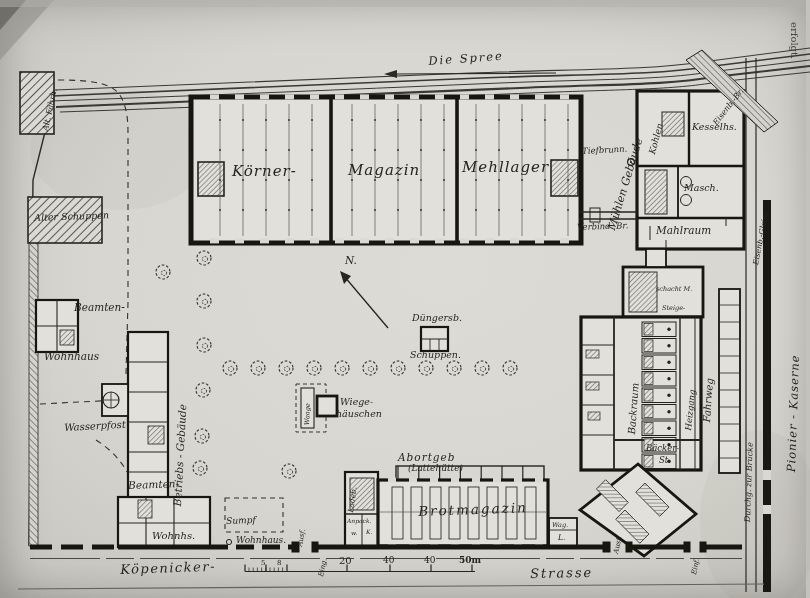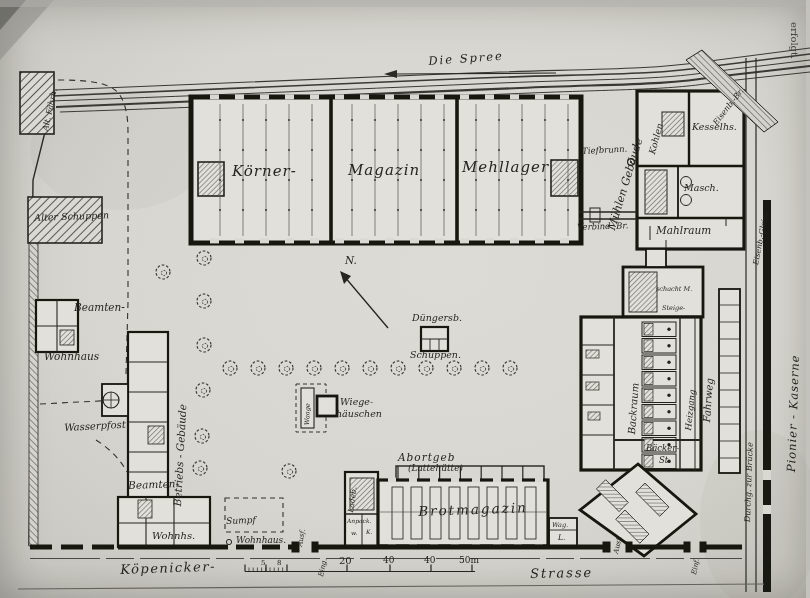--- a/index.html
+++ b/index.html
@@ -523,15 +523,15 @@
 <div class="lb" style="left:297px;top:546px;font-size:7px;transform:rotate(-80deg);">Ausf.</div>
 <div class="lb" style="left:318px;top:576px;font-size:7px;transform:rotate(-78deg);">Eing.</div>
 <div class="lb" style="left:613px;top:553px;font-size:7px;transform:rotate(-78deg);">Ausf.</div>
 <div class="lb" style="left:691px;top:574px;font-size:7px;transform:rotate(-78deg);">Einf.</div>
 
 <div class="lb roman" style="left:261px;top:560px;font-size:7px;">5</div>
 <div class="lb roman" style="left:277px;top:560px;font-size:7px;">8</div>
 <div class="lb roman" style="left:339px;top:556px;font-size:10px;">20</div>
 <div class="lb roman" style="left:383px;top:556px;font-size:9px;">40</div>
 <div class="lb roman" style="left:424px;top:556px;font-size:9px;">40</div>
-<div class="lb roman" style="left:459px;top:556px;font-size:9px;">50m</div>
+<div class="lb roman" style="left:459px;top:556px;font-size:9px;font-weight:bold;">50m</div>
 
 </div>
 
 </body></html>

